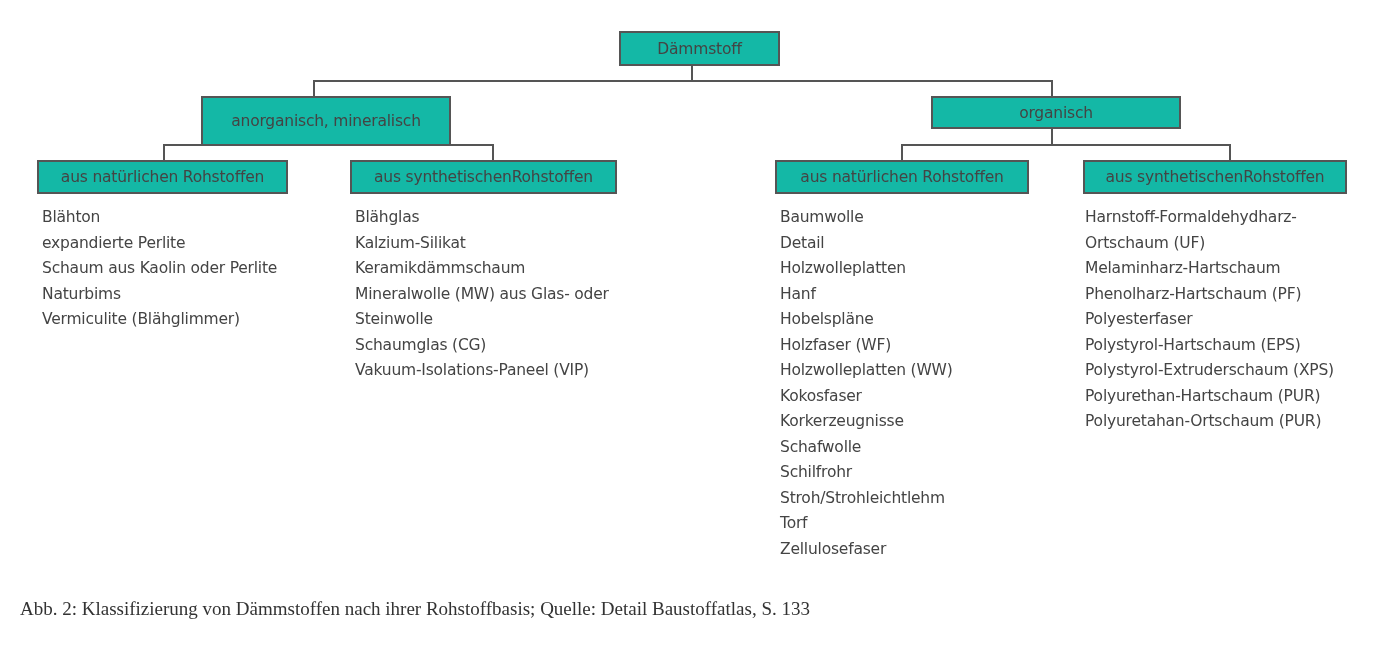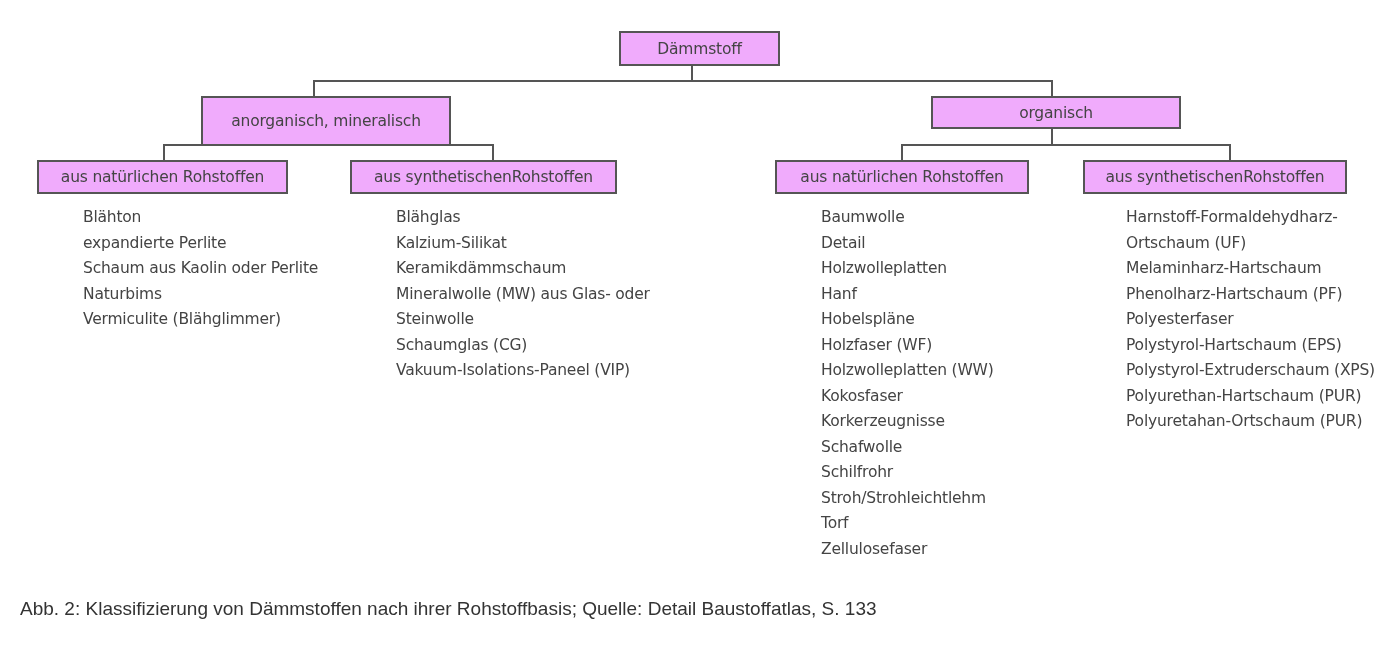--- a/index.html
+++ b/index.html
@@ -1,24 +1,24 @@
 <!DOCTYPE html>
 <html><head>
 <meta charset="utf-8">
 <style>
   html, body { margin: 0; padding: 0; background: #ffffff; }
   body { width: 1400px; height: 654px; position: relative; overflow: hidden;
          font-family: "DejaVu Sans", sans-serif; color: #3d3d3d; }
-  .box { position: absolute; border: 2px solid #555; background: #f0abfc; box-sizing: border-box;
+  .box { position: absolute; border: 2px solid #555; background: #14b8a6; box-sizing: border-box;
          font-size: 15.5px; color: #444; display: flex; align-items: center; justify-content: center;
          white-space: nowrap; letter-spacing: -0.2px; }
   .line { position: absolute; background: #555; }
   .list { position: absolute; font-size: 15.5px; line-height: 25.5px; color: #444; letter-spacing: -0.2px; }
-  .list div { white-space: nowrap; margin-left: 41px; }
-  .caption { position: absolute; left: 20px; top: 598px; font-family: Liberation Sans, sans-serif;
+  .list div { white-space: nowrap; }
+  .caption { position: absolute; left: 20px; top: 598px; font-family: Liberation Serif, serif;
              font-size: 19px; color: #333; white-space: nowrap; }
 </style>
 </head>
 <body>
 
 <div class="line" style="left:691px;top:64px;width:2px;height:17px;"></div>
 <div class="line" style="left:313px;top:80px;width:740px;height:2px;"></div>
 <div class="line" style="left:313px;top:80px;width:2px;height:17px;"></div>
 <div class="line" style="left:1051px;top:80px;width:2px;height:17px;"></div>
 

